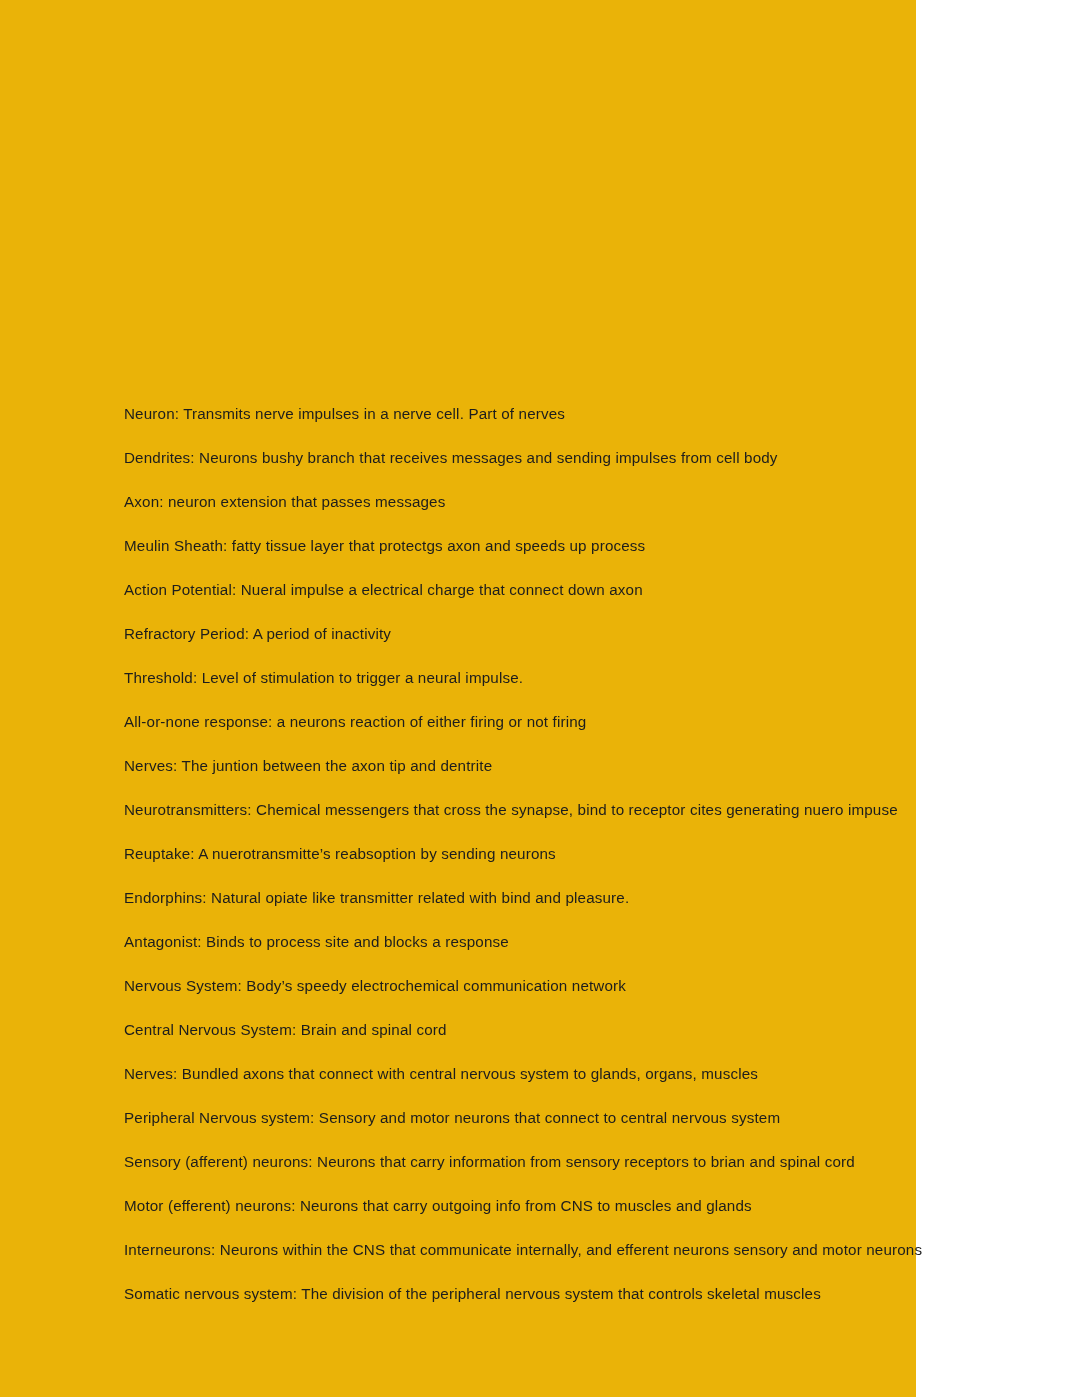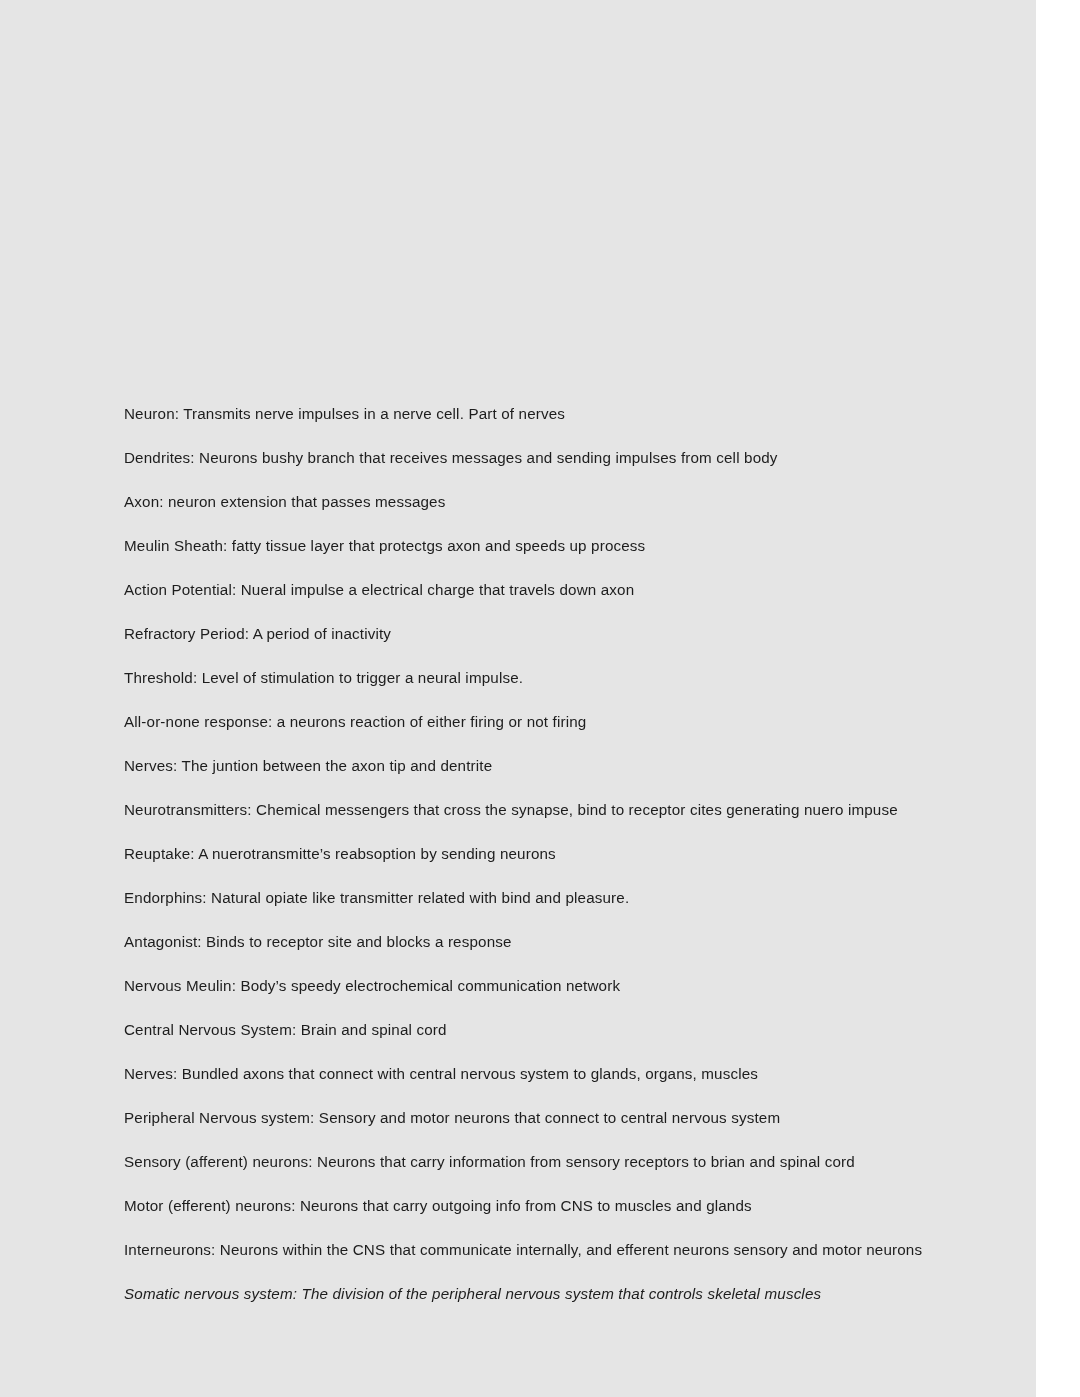--- a/index.html
+++ b/index.html
@@ -9,63 +9,62 @@
   }
   body {
     width: 1080px;
     height: 1397px;
     font-family: "Liberation Sans", sans-serif;
     color: #1a1a1a;
     overflow: hidden;
   }
   .page {
     position: relative;
-    width: 1036px;
+    width: 916px;
     height: 1397px;
-    background: #e5e5e5;
+    background: #eab308;
     box-sizing: border-box;
   }
   .content {
     position: absolute;
     left: 124px;
     top: 404px;
     width: 840px;
   }
   .entry {
     font-size: 15.2px;
     line-height: 1.35;
     margin: 0 0 23.5px 0;
     color: #1d1d1d;
     letter-spacing: 0.01em;
     white-space: normal;
   }
   .entry:last-child {
     margin-bottom: 0;
-    font-style: italic;
   }
 </style>
 </head>
 <body>
 
 <div class="page">
   <div class="content">
     <p class="entry">Neuron: Transmits nerve impulses in a nerve cell. Part of nerves</p>
     <p class="entry">Dendrites: Neurons bushy branch that receives messages and sending impulses from cell body</p>
     <p class="entry">Axon: neuron extension that passes messages</p>
     <p class="entry">Meulin Sheath: fatty tissue layer that protectgs axon and speeds up process</p>
-    <p class="entry">Action Potential: Nueral impulse a electrical charge that travels down axon</p>
+    <p class="entry">Action Potential: Nueral impulse a electrical charge that connect down axon</p>
     <p class="entry">Refractory Period: A period of inactivity</p>
     <p class="entry">Threshold: Level of stimulation to trigger a neural impulse.</p>
     <p class="entry">All-or-none response: a neurons reaction of either firing or not firing</p>
     <p class="entry">Nerves: The juntion between the axon tip and dentrite</p>
     <p class="entry">Neurotransmitters: Chemical messengers that cross the synapse, bind to receptor cites generating nuero impuse</p>
     <p class="entry">Reuptake: A nuerotransmitte’s reabsoption by sending neurons</p>
     <p class="entry">Endorphins: Natural opiate like transmitter related with bind and pleasure.</p>
-    <p class="entry">Antagonist: Binds to receptor site and blocks a response</p>
-    <p class="entry">Nervous Meulin: Body’s speedy electrochemical communication network</p>
+    <p class="entry">Antagonist: Binds to process site and blocks a response</p>
+    <p class="entry">Nervous System: Body’s speedy electrochemical communication network</p>
     <p class="entry">Central Nervous System: Brain and spinal cord</p>
     <p class="entry">Nerves: Bundled axons that connect with central nervous system to glands, organs, muscles</p>
     <p class="entry">Peripheral Nervous system: Sensory and motor neurons that connect to central nervous system</p>
     <p class="entry">Sensory (afferent) neurons: Neurons that carry information from sensory receptors to brian and spinal cord</p>
     <p class="entry">Motor (efferent) neurons: Neurons that carry outgoing info from CNS to muscles and glands</p>
     <p class="entry">Interneurons: Neurons within the CNS that communicate internally, and efferent neurons sensory and motor neurons</p>
     <p class="entry">Somatic nervous system: The division of the peripheral nervous system that controls skeletal muscles</p>
   </div>
 </div>
 

